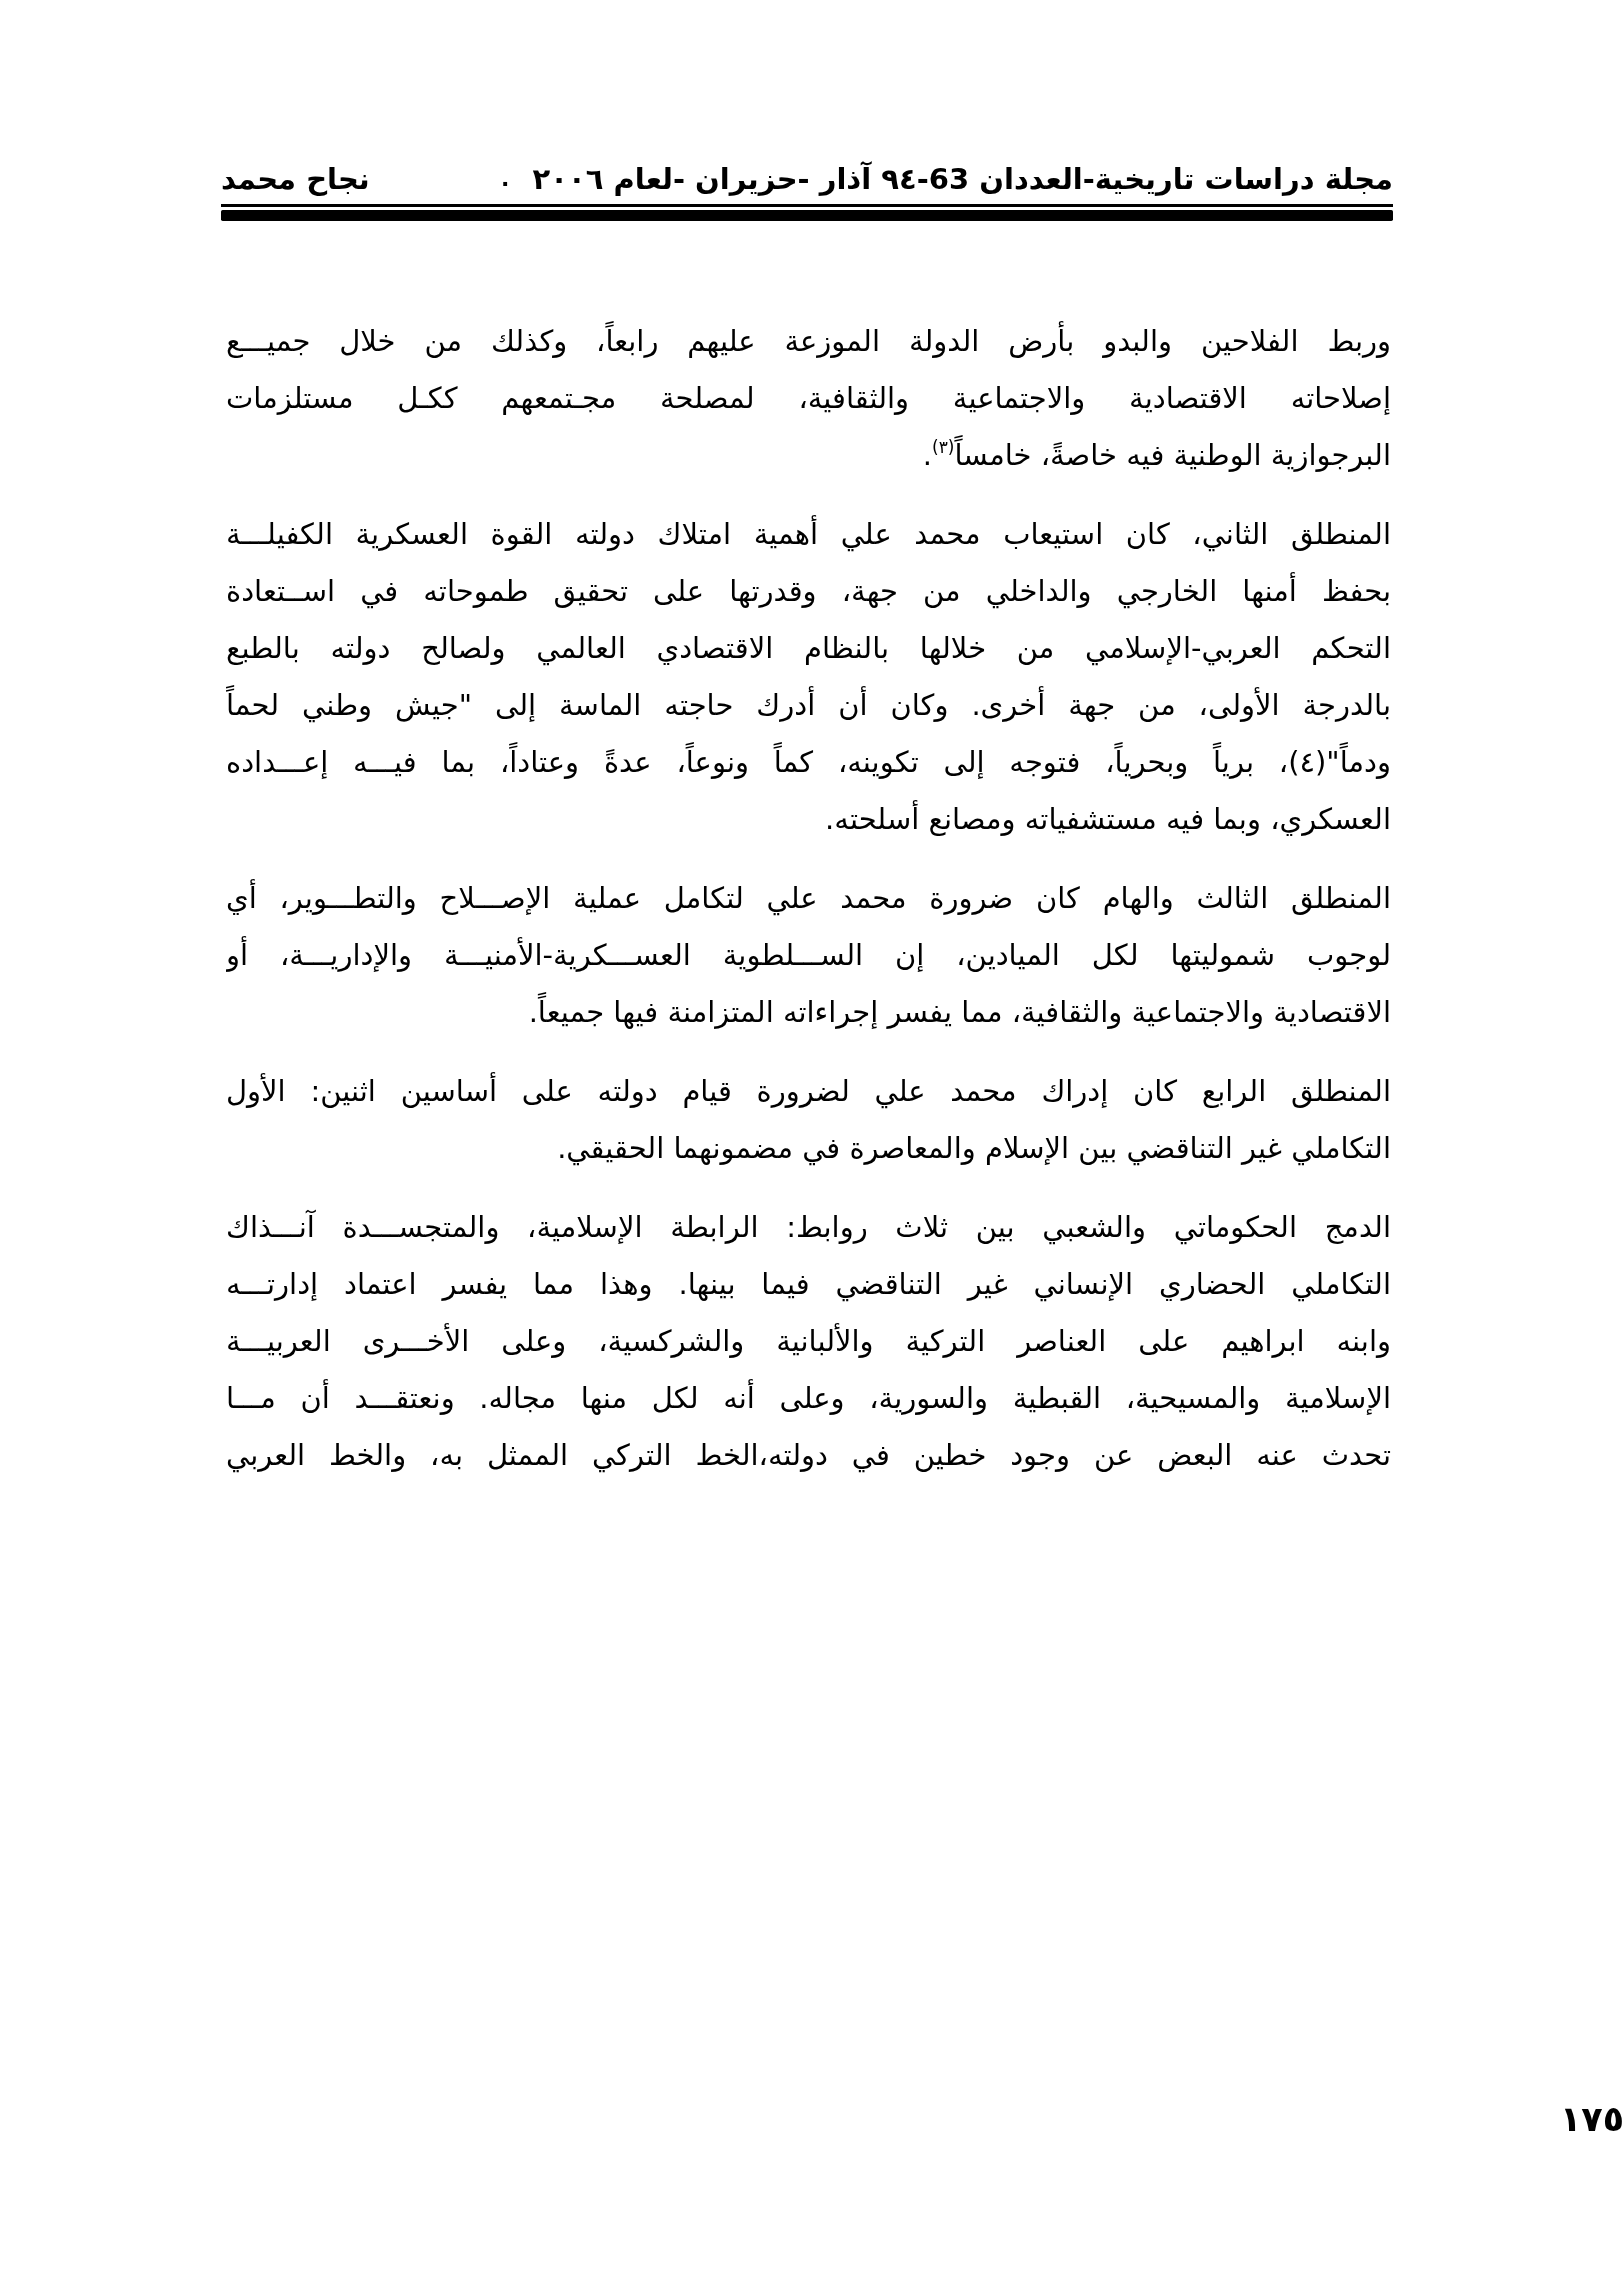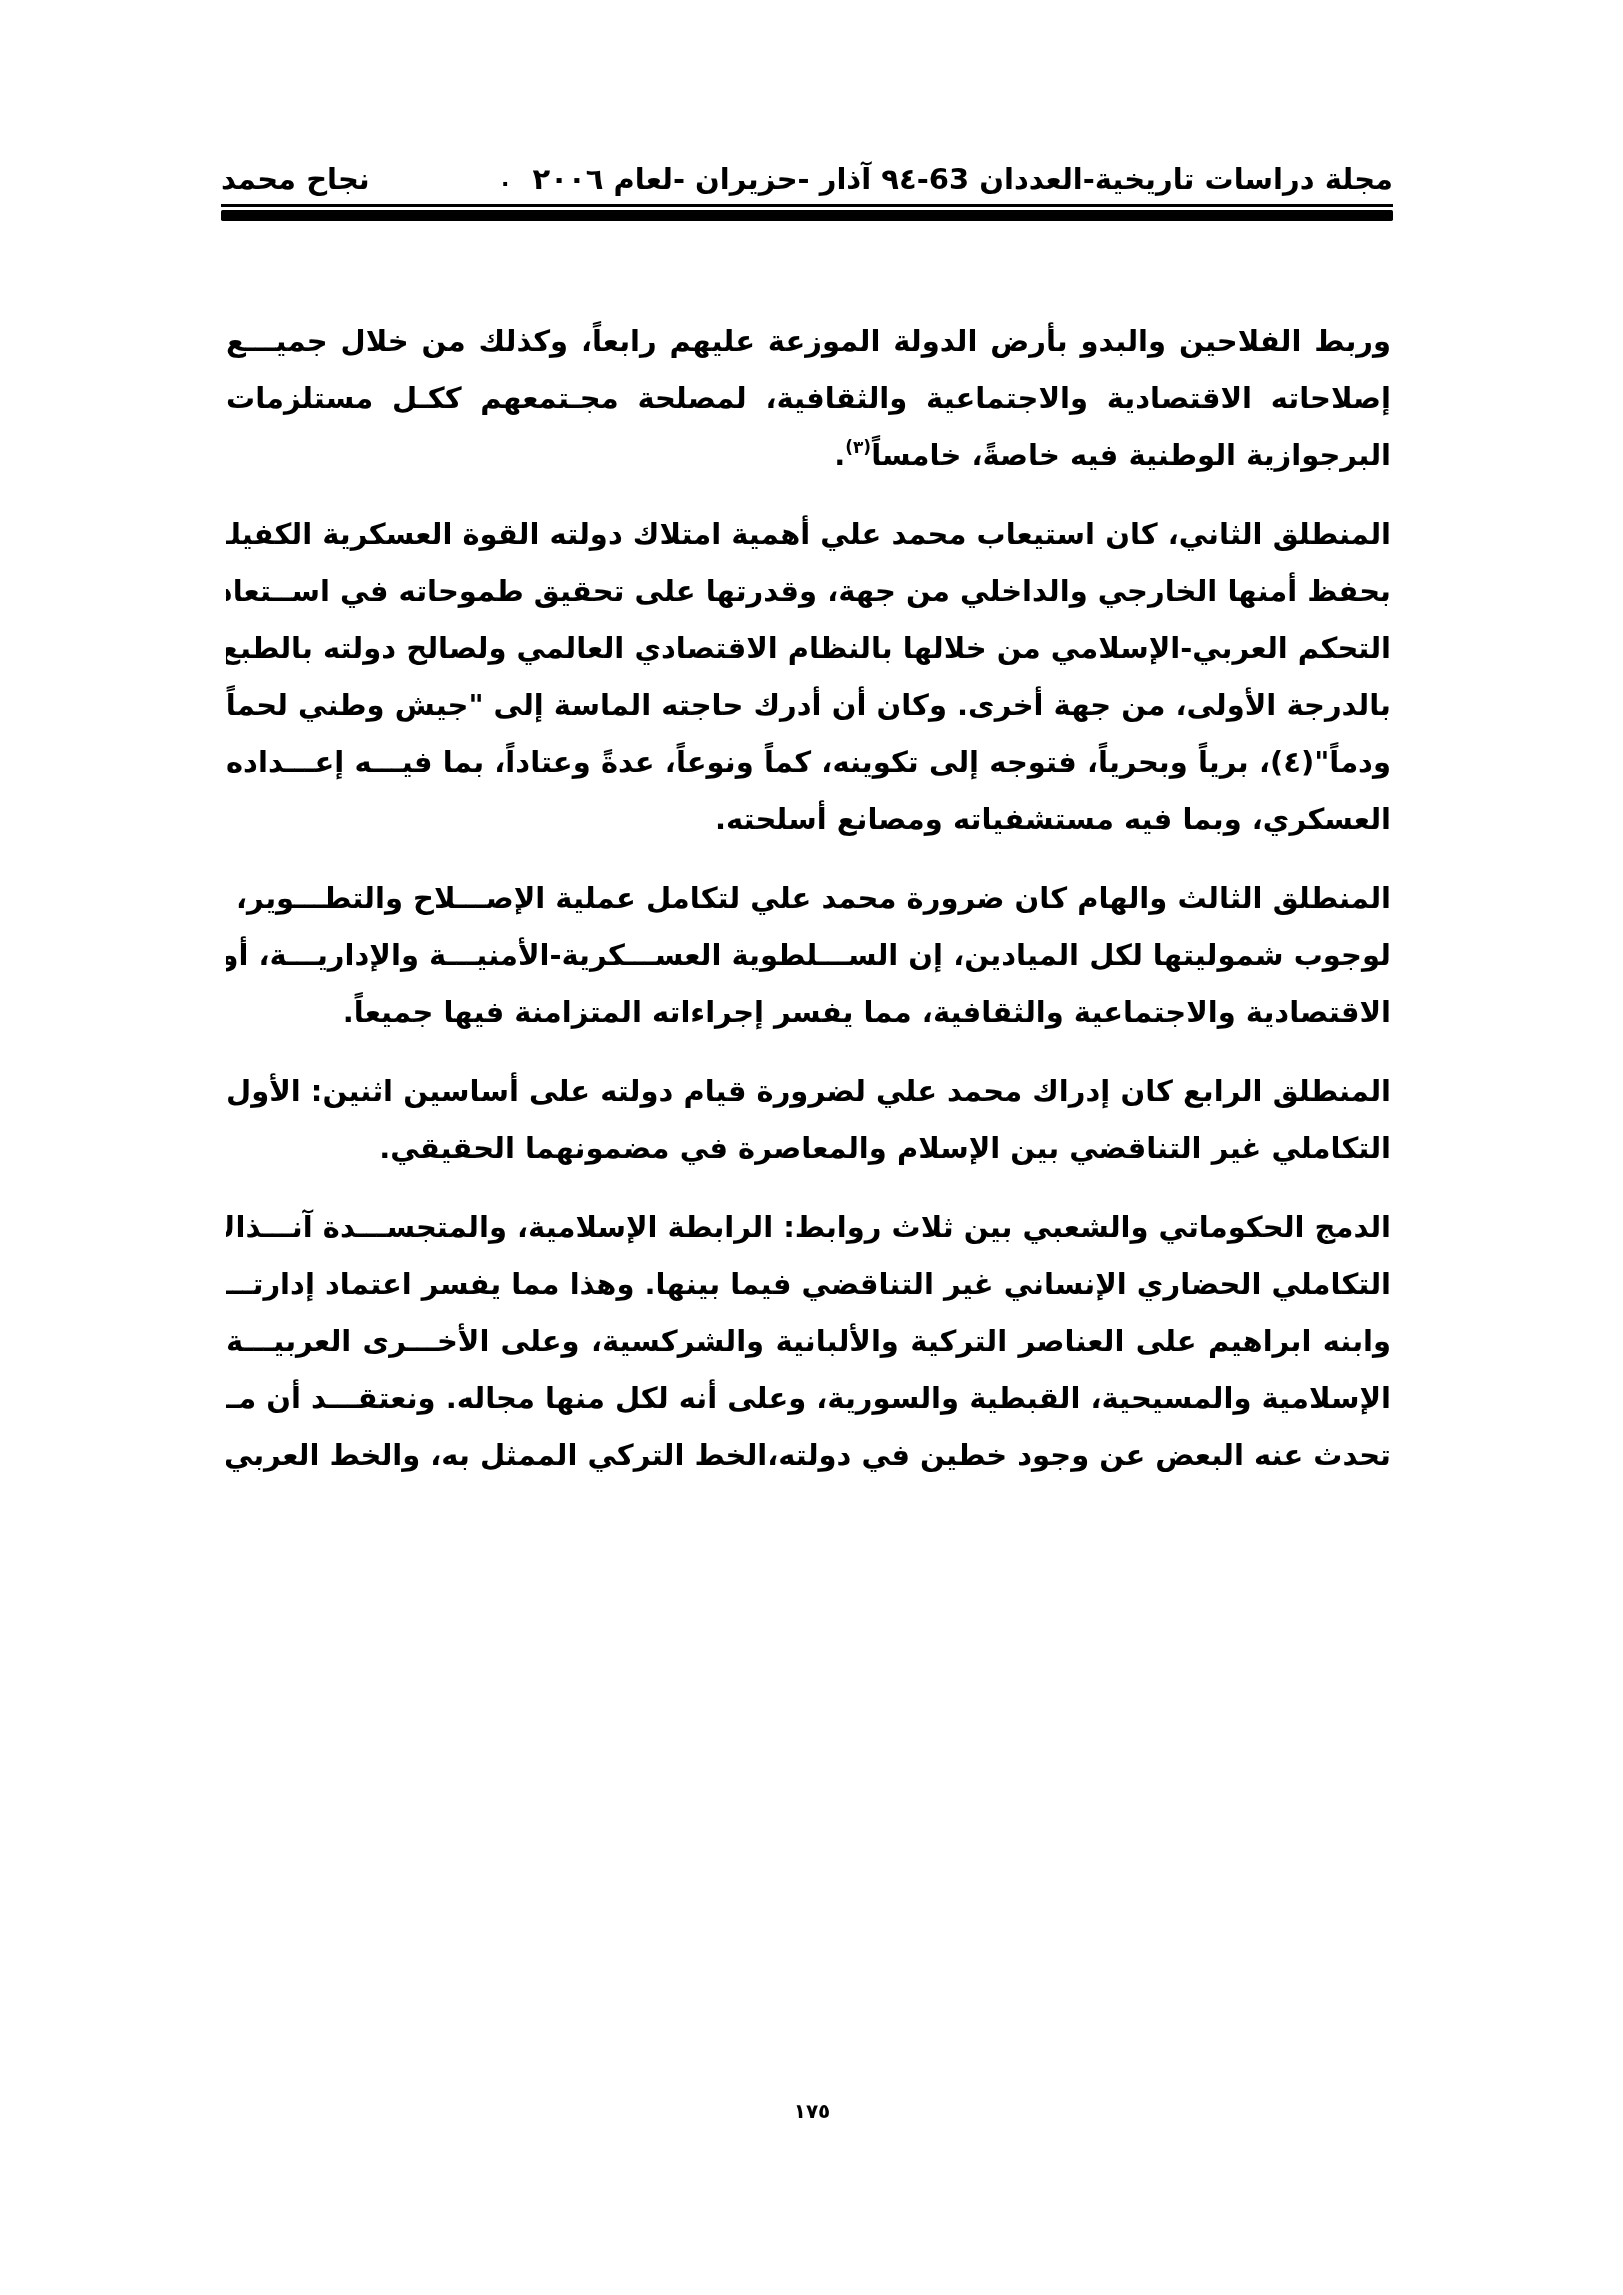--- a/index.html
+++ b/index.html
@@ -59,21 +59,21 @@
 
     .body-text {
       position: absolute;
       left: 226px;
       top: 313px;
       width: 1165px;
       direction: rtl;
       text-align: justify;
       text-align-last: right;
       font-family: "DejaVu Sans", "Liberation Sans", sans-serif;
-      font-weight: bold;
+      font-weight: normal;
       font-size: 29px;
       line-height: 57px;
       letter-spacing: 0;
     }
     .body-text p {
       margin: 0 0 22px 0;
     }
     .line {
       display: block;
       text-align: justify;
@@ -88,23 +88,22 @@
     sup.fn {
       font-size: 17px;
       vertical-align: 11.8px;
       line-height: 0;
     }
     .page-number {
       position: absolute;
       left: 0;
       width: 1624px;
       top: 2099px;
-      text-align: center;
       font-weight: bold;
-      font-size: 20px;
+      font-size: 35px;
       direction: rtl;
     }
   </style>
 </head>
 <body>
 
 <div class="page">
 
   <div class="running-header">
     <div class="journal">

